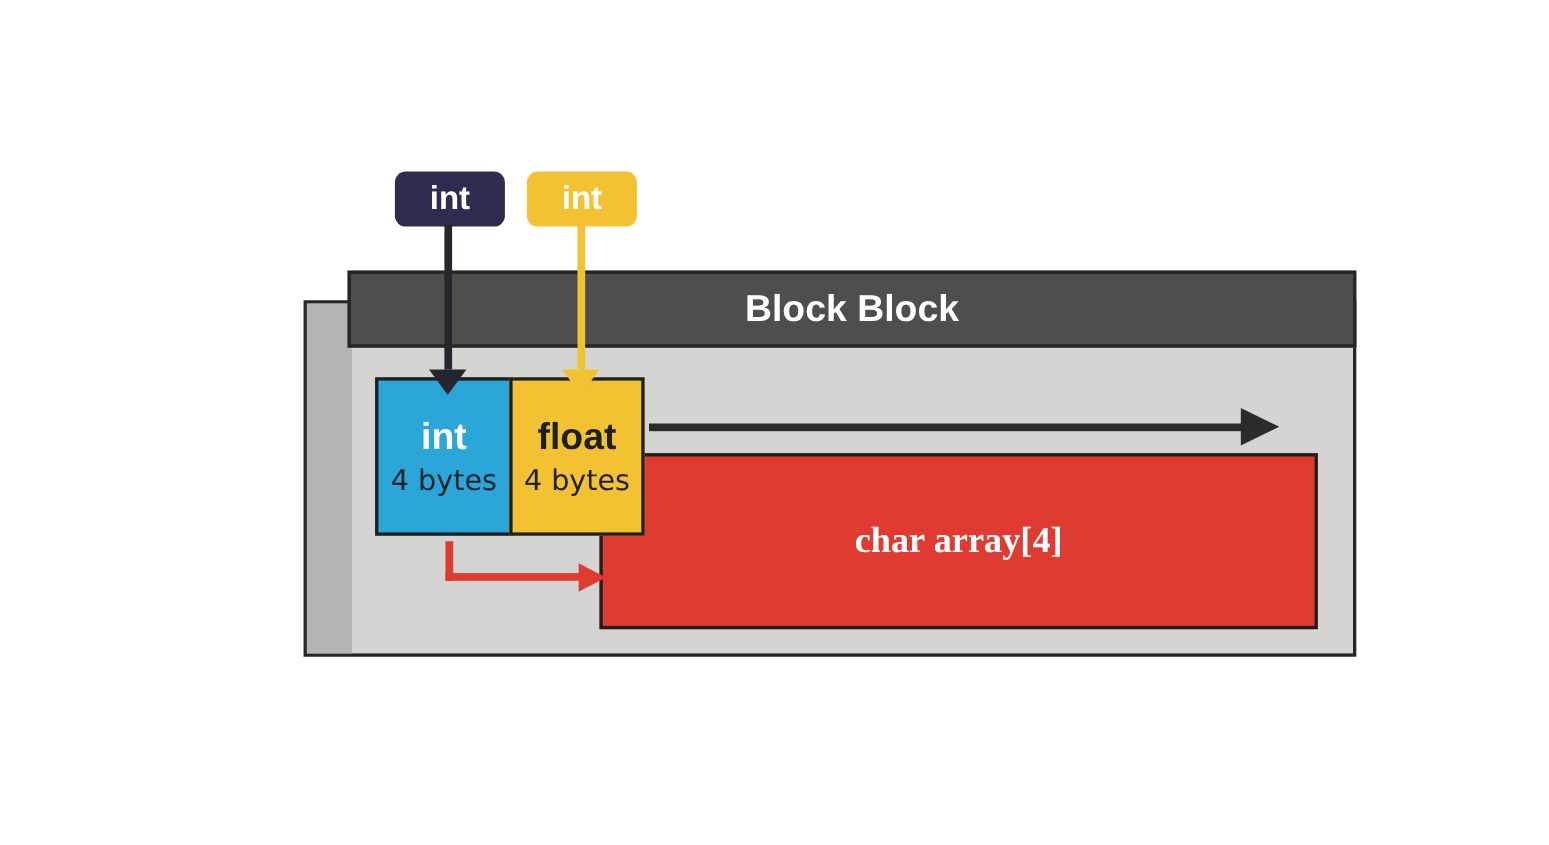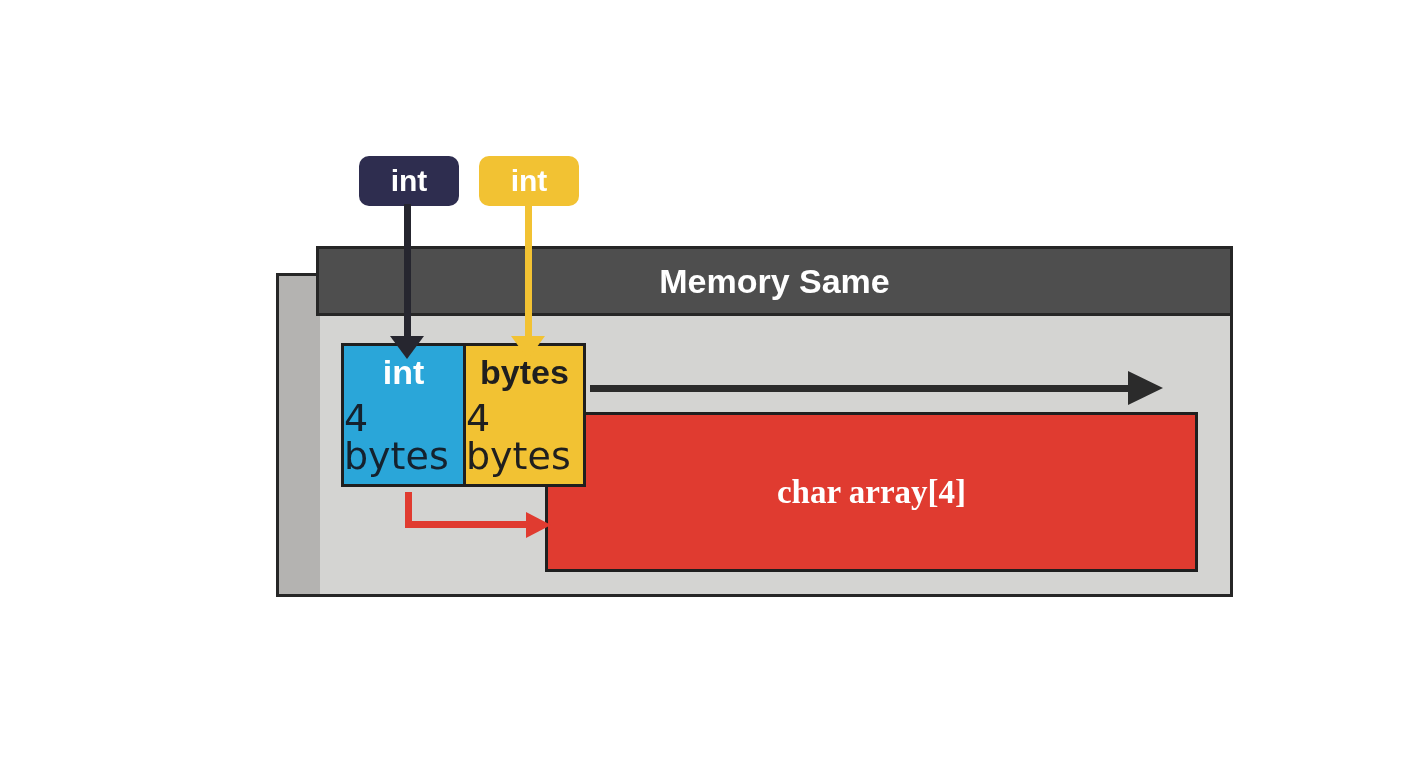--- a/index.html
+++ b/index.html
@@ -80,21 +80,21 @@
     display: flex; flex-direction: column;
     align-items: center; justify-content: center;
     gap: 10px;
     z-index: 4;
   }
   .cell-int   { left: 298px; width: 125px; background: #2aa6d9; }
   .cell-float { left: 420px; width: 123px; background: #f2c233; }
   .cell-type  { font-weight: bold; font-size: 34px; line-height: 1; }
   .cell-int .cell-type   { color: #ffffff; }
   .cell-float .cell-type { color: #1f1f1f; }
-  .cell-size  { font-size: 38px; line-height: 1; color: #15222e; font-family: "DejaVu Sans", sans-serif; }
+  .cell-size  { font-size: 26px; line-height: 1; color: #15222e; font-family: "DejaVu Sans", sans-serif; }
   .cell-float .cell-size { color: #1f1f1f; }
 
   
   .annotation {
     left: 548px; top: 340px; width: 500px;
     text-align: center;
     font-weight: bold; font-size: 33px; color: #282828;
     z-index: 5;
   }
   .hstem {
@@ -137,33 +137,33 @@
   <div>
     <div class="abs vstem vstem-yellow"></div>
     <div class="abs vhead vhead-yellow"></div>
   </div>
 
   <div class="abs panel">
     <div class="panel-spine"></div>
   </div>
 
   <div class="abs header-bar">
-    <span>Memory Same</span>
+    <span>Block Block</span>
   </div>
 
   <div class="abs char-box">
     <span>char array[4]</span>
   </div>
 
   <div class="abs cell cell-int">
     <div class="cell-type">int</div>
     <div class="cell-size">4 bytes</div>
   </div>
   <div class="abs cell cell-float">
-    <div class="cell-type">bytes</div>
+    <div class="cell-type">float</div>
     <div class="cell-size">4 bytes</div>
   </div>
 
   <div>
     <div class="abs hstem"></div>
     <div class="abs hhead"></div>
   </div>
 
   <div>
     <div class="abs red-vstem"></div>

